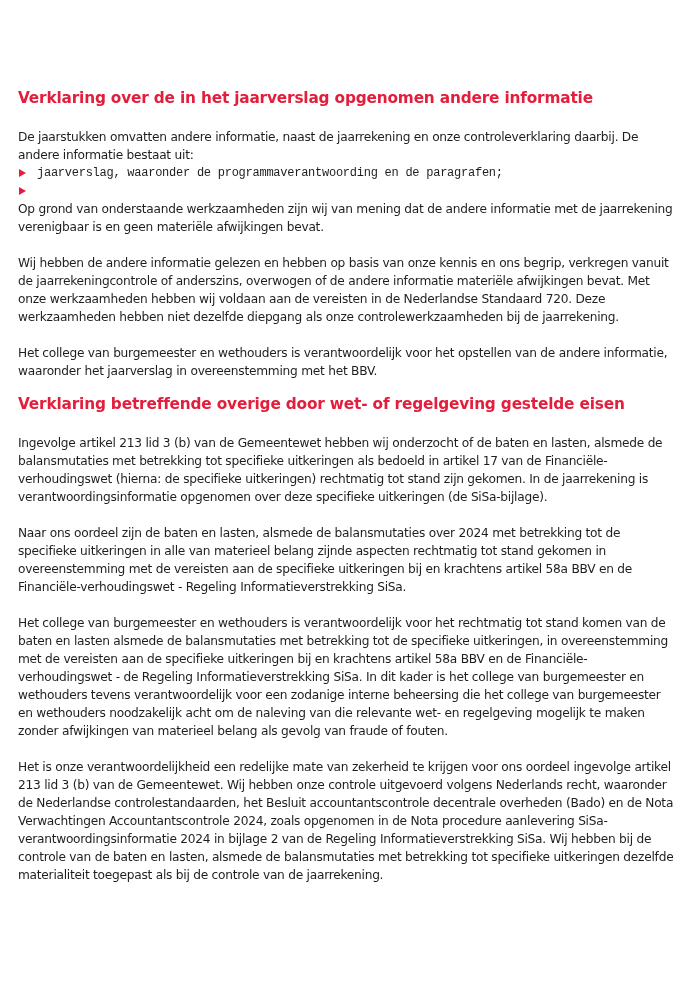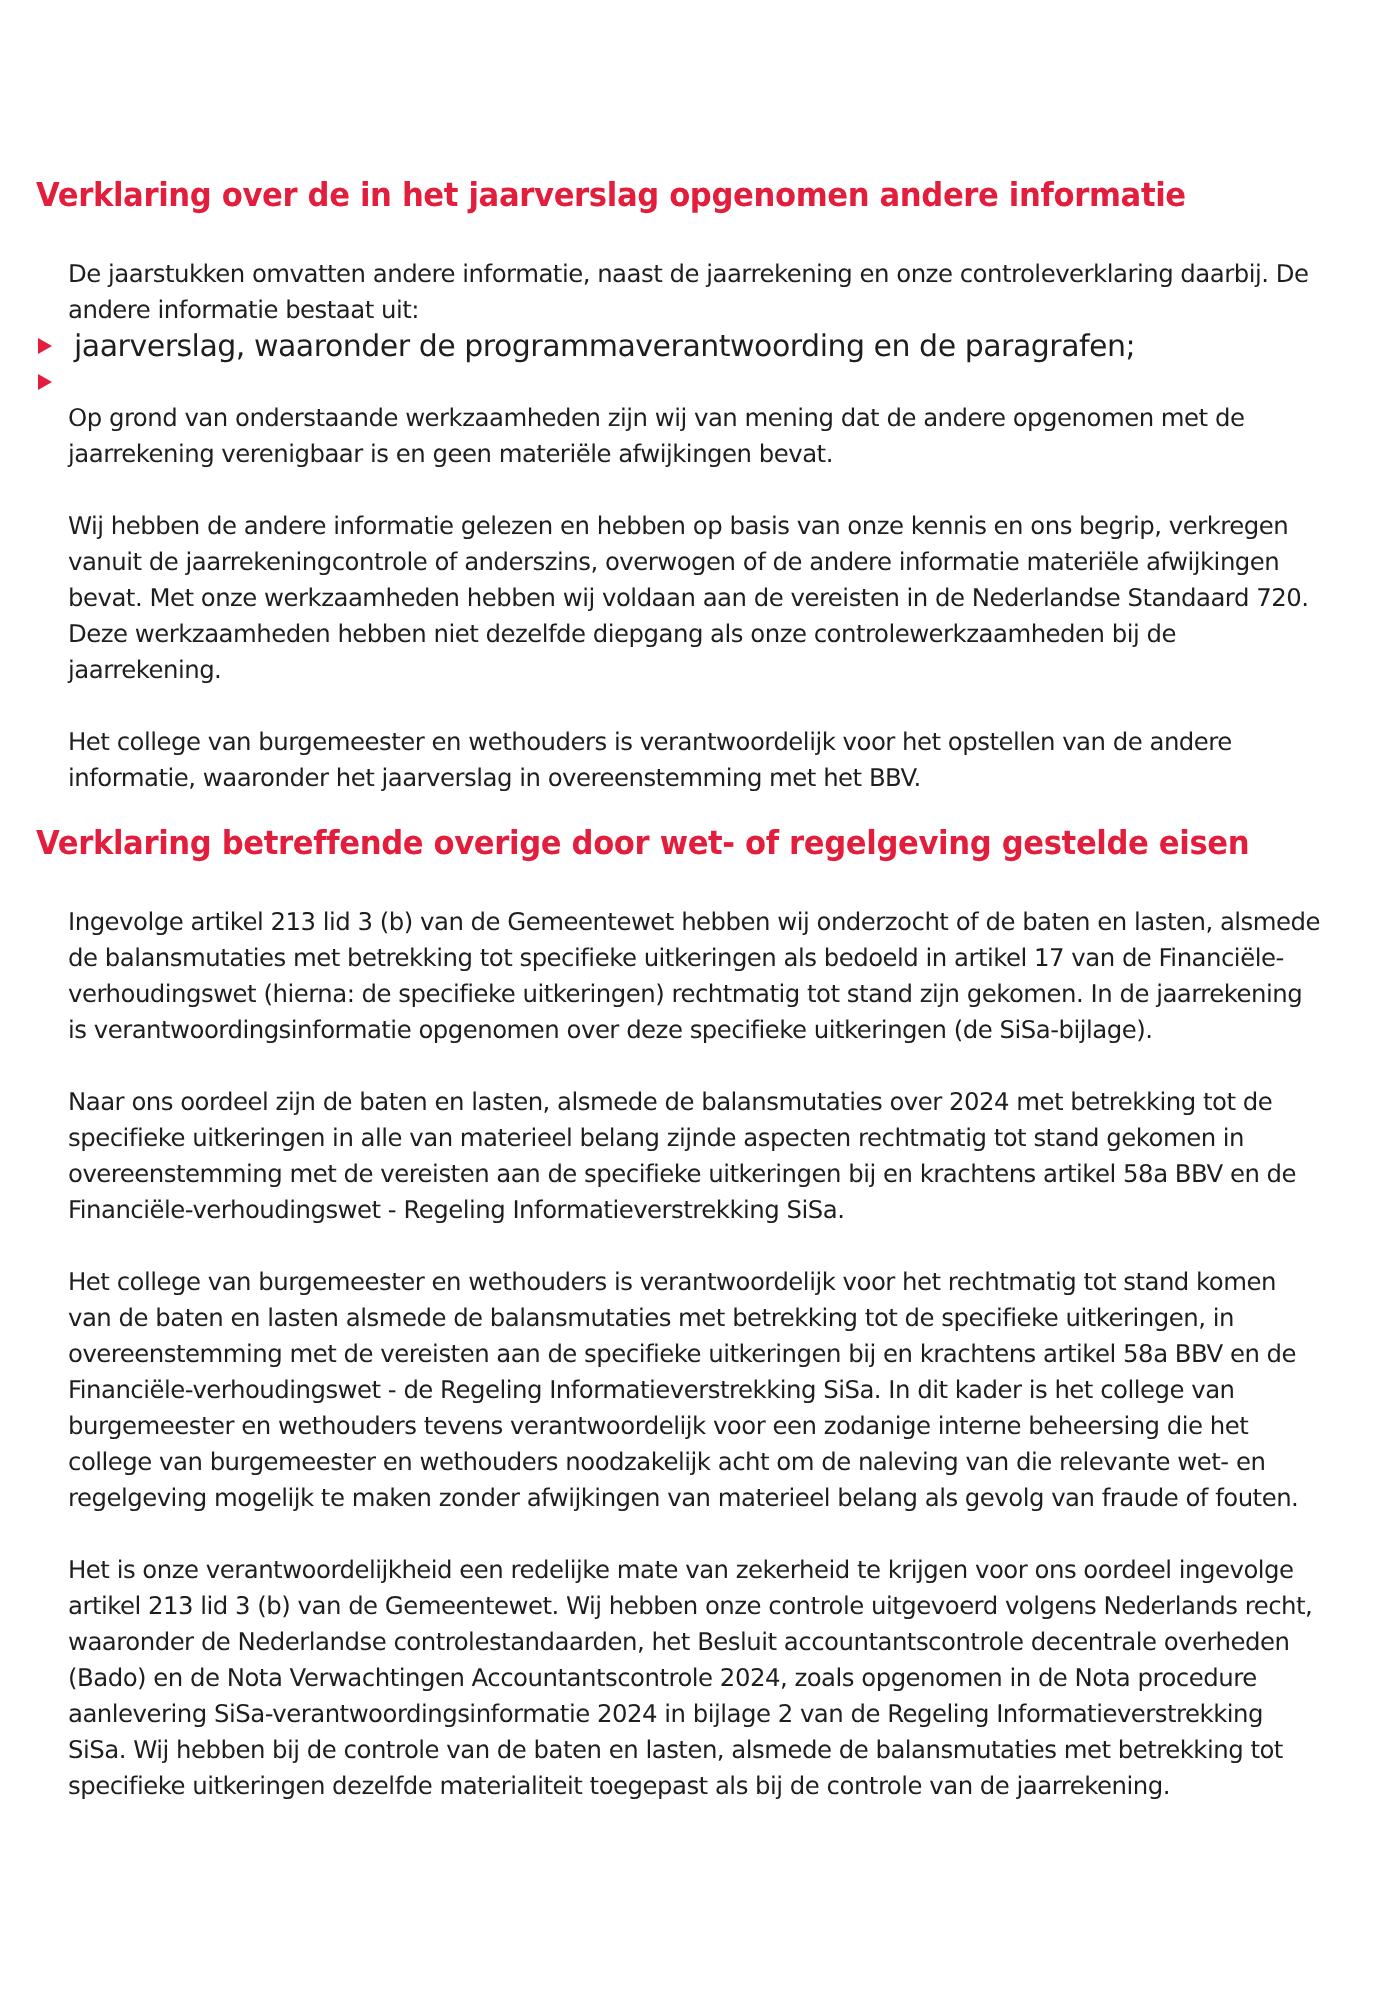--- a/index.html
+++ b/index.html
@@ -27,38 +27,39 @@
       font-size: 16.5px;
       font-weight: bold;
       margin: 0 0 18px 0;
       line-height: 24px;
       letter-spacing: -0.2px;
       transform: scaleX(0.93);
       transform-origin: left;
       white-space: nowrap;
     }
     p {
-      margin: 16px;
+      margin: 0;
       font-size: 12.2px;
       line-height: 18px;
       letter-spacing: -0.25px;
     }
     .para { margin-bottom: 18px; }
     .para.last { margin-bottom: 12px; }
     ul.bullets {
       list-style: none;
       margin: 0 0 18px 0;
       padding: 0;
     }
     ul.bullets li {
       position: relative;
       padding-left: 19px;
-      font-size: 15px;
+      font-size: 12px;
       line-height: 18px;
       letter-spacing: -0.25px;
+      font-family: Liberation Mono, monospace;
     }
     .tri {
       position: absolute;
       left: 1px;
       top: 5px;
       width: 0;
       height: 0;
       border-top: 4px solid transparent;
       border-bottom: 4px solid transparent;
       border-left: 7px solid #e31e3c;
@@ -75,21 +76,21 @@
     <p class="intro">De jaarstukken omvatten andere informatie, naast de jaarrekening en onze controleverklaring daarbij. De andere informatie bestaat uit:</p>
     <ul class="bullets">
       <li>
         <span class="tri"></span>
         <span>jaarverslag, waaronder de programmaverantwoording en de paragrafen;</span>
       </li>
       <li>
         <span class="tri"></span>
       </li>
     </ul>
-    <p class="para">Op grond van onderstaande werkzaamheden zijn wij van mening dat de andere opgenomen met de jaarrekening verenigbaar is en geen materiële afwijkingen bevat.</p>
+    <p class="para">Op grond van onderstaande werkzaamheden zijn wij van mening dat de andere informatie met de jaarrekening verenigbaar is en geen materiële afwijkingen bevat.</p>
     <p class="para">Wij hebben de andere informatie gelezen en hebben op basis van onze kennis en ons begrip, verkregen vanuit de jaarrekeningcontrole of anderszins, overwogen of de andere informatie materiële afwijkingen bevat. Met onze werkzaamheden hebben wij voldaan aan de vereisten in de Nederlandse Standaard 720. Deze werkzaamheden hebben niet dezelfde diepgang als onze controlewerkzaamheden bij de jaarrekening.</p>
     <p class="para last">Het college van burgemeester en wethouders is verantwoordelijk voor het opstellen van de andere informatie, waaronder het jaarverslag in overeenstemming met het BBV.</p>
   </section>
 
   <section>
     <h2>Verklaring betreffende overige door wet- of regelgeving gestelde eisen</h2>
     <p class="para">Ingevolge artikel 213 lid 3 (b) van de Gemeentewet hebben wij onderzocht of de baten en lasten, alsmede de balansmutaties met betrekking tot specifieke uitkeringen als bedoeld in artikel 17 van de Financiële-verhoudingswet (hierna: de specifieke uitkeringen) rechtmatig tot stand zijn gekomen. In de jaarrekening is verantwoordingsinformatie opgenomen over deze specifieke uitkeringen (de SiSa-bijlage).</p>
     <p class="para">Naar ons oordeel zijn de baten en lasten, alsmede de balansmutaties over 2024 met betrekking tot de specifieke uitkeringen in alle van materieel belang zijnde aspecten rechtmatig tot stand gekomen in overeenstemming met de vereisten aan de specifieke uitkeringen bij en krachtens artikel 58a BBV en de Financiële-verhoudingswet - Regeling Informatieverstrekking SiSa.</p>
     <p class="para">Het college van burgemeester en wethouders is verantwoordelijk voor het rechtmatig tot stand komen van de baten en lasten alsmede de balansmutaties met betrekking tot de specifieke uitkeringen, in overeenstemming met de vereisten aan de specifieke uitkeringen bij en krachtens artikel 58a BBV en de Financiële-verhoudingswet - de Regeling Informatieverstrekking SiSa. In dit kader is het college van burgemeester en wethouders tevens verantwoordelijk voor een zodanige interne beheersing die het college van burgemeester en wethouders noodzakelijk acht om de naleving van die relevante wet- en regelgeving mogelijk te maken zonder afwijkingen van materieel belang als gevolg van fraude of fouten.</p>
     <p class="para">Het is onze verantwoordelijkheid een redelijke mate van zekerheid te krijgen voor ons oordeel ingevolge artikel 213 lid 3 (b) van de Gemeentewet. Wij hebben onze controle uitgevoerd volgens Nederlands recht, waaronder de Nederlandse controlestandaarden, het Besluit accountantscontrole decentrale overheden (Bado) en de Nota Verwachtingen Accountantscontrole 2024, zoals opgenomen in de Nota procedure aanlevering SiSa-verantwoordingsinformatie 2024 in bijlage 2 van de Regeling Informatieverstrekking SiSa. Wij hebben bij de controle van de baten en lasten, alsmede de balansmutaties met betrekking tot specifieke uitkeringen dezelfde materialiteit toegepast als bij de controle van de jaarrekening.</p>

